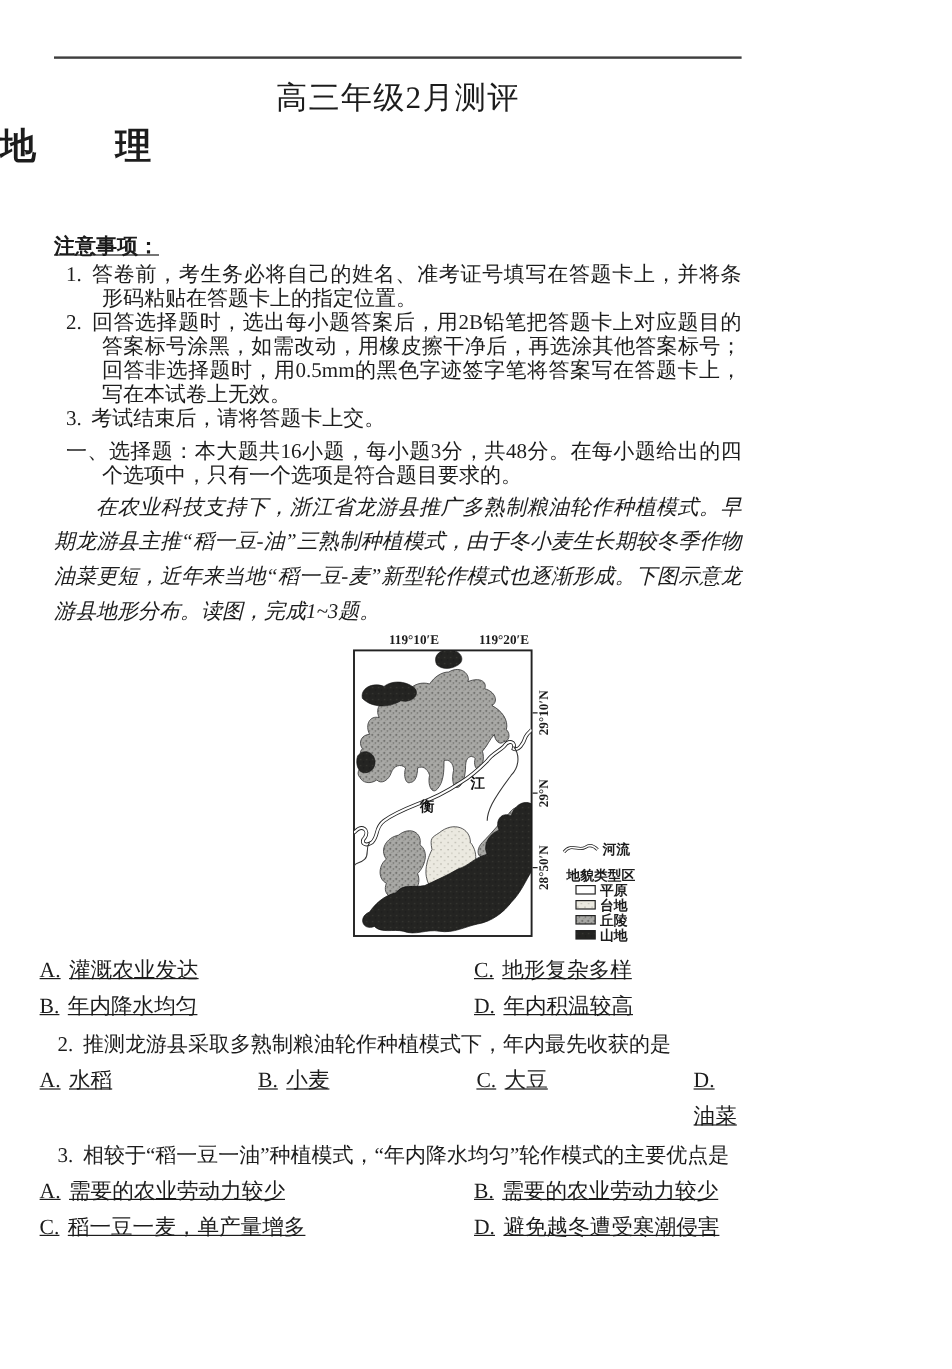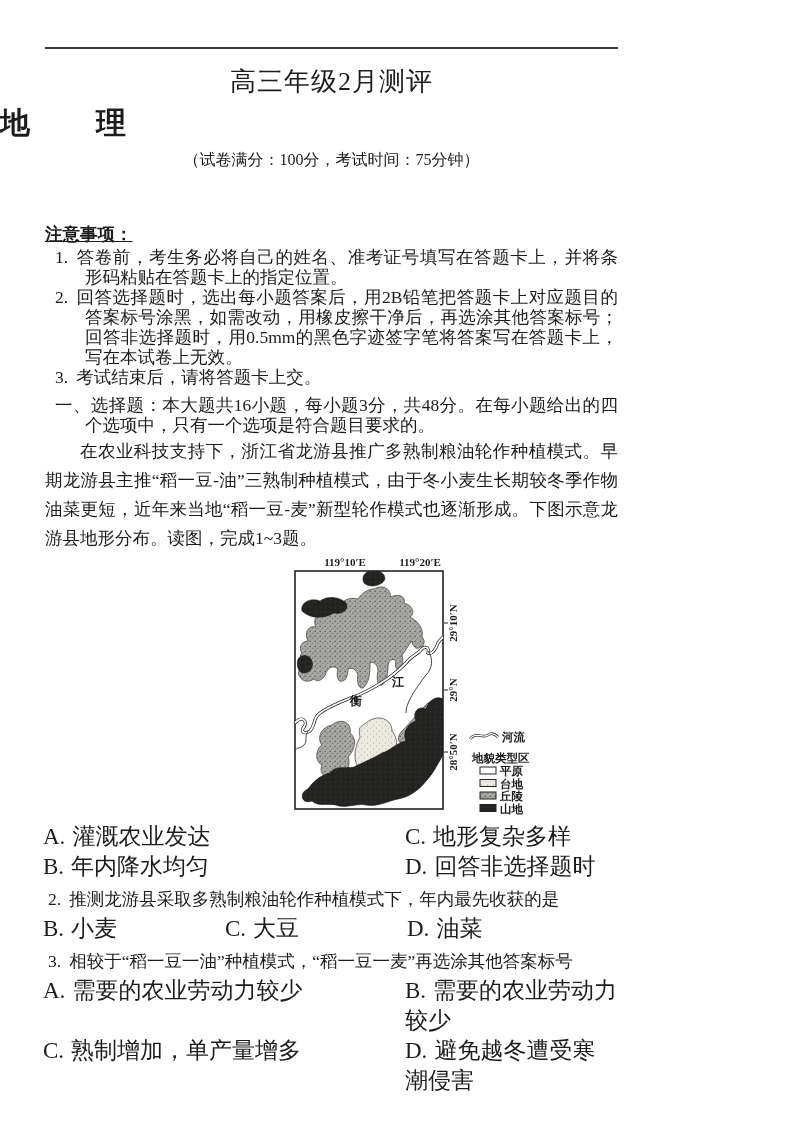--- a/index.html
+++ b/index.html
@@ -12,39 +12,38 @@
     font-family:"Liberation Serif","DejaVu Serif",serif;
   }
   .rule{height:0;border-top:2.5px solid #3e3e3e;margin:47px 45px 0;}
   .title{margin:16px 0 0;text-align:center;font-size:26px;font-weight:400;line-height:34px;letter-spacing:1px;}
   .subject{margin:5px 0 0;text-align:left;font-size:30px;font-weight:700;line-height:38px;letter-spacing:2px;}
   .meta{margin:7px 0 0;text-align:center;font-size:16px;line-height:22px;}
   .notice-title{margin:50px 45px 0;font-weight:700;font-size:17.5px;line-height:26px;text-decoration:underline;}
   .hang{margin:0 45px;padding-left:40px;text-indent:-30px;font-size:17.5px;line-height:20px;text-align:justify;}
   .hang.bold{font-weight:400;margin-top:8px;}
   .num{margin-right:8px;}
-  .passage{margin:2px 45px 0;font-size:17.5px;line-height:29px;text-align:justify;text-indent:2em;}
+  .passage{margin:2px 45px 0;font-size:17.5px;line-height:29px;text-align:justify;text-indent:2em;font-style:italic;}
   .figure{margin:2px 0 2px 294px;width:330px;height:265px;}
   .question{margin:2px 45px 0;padding-left:30px;text-indent:-27px;font-size:17.5px;line-height:30px;}
-  .opts{margin:0 45px 0 43px;display:grid;font-size:23px;line-height:30px;}
+  .opts{margin:0 45px 0 33px;display:grid;font-size:18px;line-height:30px;text-decoration:underline;}
   .opts-2{grid-template-columns:362px 1fr;}
   .opts-4{grid-template-columns:182px 182px 181px 1fr;}
   .opt-label{margin-right:7px;}
   svg text{font-family:"Liberation Serif","DejaVu Serif",serif;}
 </style>
 </head>
 <body>
 
 <div class="page">
 
   <div class="rule"></div>
 
   <h1 class="title">高三年级2月测评</h1>
   <h2 class="subject">地　　理</h2>
-  <div class="meta">（试卷满分：100分，考试时间：75分钟）</div>
 
   <div class="notice-title">注意事项：</div>
 
   <div class="hang">
     <span class="num">1.</span><span>答卷前，考生务必将自己的姓名、准考证号填写在答题卡上，并将条形码粘贴在答题卡上的指定位置。</span>
   </div>
   <div class="hang">
     <span class="num">2.</span><span>回答选择题时，选出每小题答案后，用2B铅笔把答题卡上对应题目的答案标号涂黑，如需改动，用橡皮擦干净后，再选涂其他答案标号；回答非选择题时，用0.5mm的黑色字迹签字笔将答案写在答题卡上，写在本试卷上无效。</span>
   </div>
   <div class="hang">
@@ -136,35 +135,36 @@
 
       <rect x="186" y="249.5" width="16" height="7" fill="url(#pMtn)" stroke="#222" stroke-width="1"></rect>
       <text x="206" y="257.5" font-size="11.5" font-weight="bold" fill="#1c1c1c">山地</text>
     </svg>
   </div>
 
   <div class="opts opts-2">
     <span><span class="opt-label">A.</span><span>灌溉农业发达</span></span>
     <span><span class="opt-label">C.</span><span>地形复杂多样</span></span>
     <span><span class="opt-label">B.</span><span>年内降水均匀</span></span>
-    <span><span class="opt-label">D.</span><span>回答非选择题时</span></span>
+    <span><span class="opt-label">D.</span><span>年内积温较高</span></span>
   </div>
 
   <div class="question">
     <span class="num">2.</span><span>推测龙游县采取多熟制粮油轮作种植模式下，年内最先收获的是</span>
   </div>
   <div class="opts opts-4">
+    <span><span class="opt-label">A.</span><span>水稻</span></span>
     <span><span class="opt-label">B.</span><span>小麦</span></span>
     <span><span class="opt-label">C.</span><span>大豆</span></span>
     <span><span class="opt-label">D.</span><span>油菜</span></span>
   </div>
 
   <div class="question">
-    <span class="num">3.</span><span>相较于“稻一豆一油”种植模式，“稻一豆一麦”再选涂其他答案标号</span>
+    <span class="num">3.</span><span>相较于“稻一豆一油”种植模式，“年内降水均匀”轮作模式的主要优点是</span>
   </div>
   <div class="opts opts-2">
     <span><span class="opt-label">A.</span><span>需要的农业劳动力较少</span></span>
     <span><span class="opt-label">B.</span><span>需要的农业劳动力较少</span></span>
-    <span><span class="opt-label">C.</span><span>熟制增加，单产量增多</span></span>
+    <span><span class="opt-label">C.</span><span>稻一豆一麦，单产量增多</span></span>
     <span><span class="opt-label">D.</span><span>避免越冬遭受寒潮侵害</span></span>
   </div>
 
 </div>
 
 </body></html>

